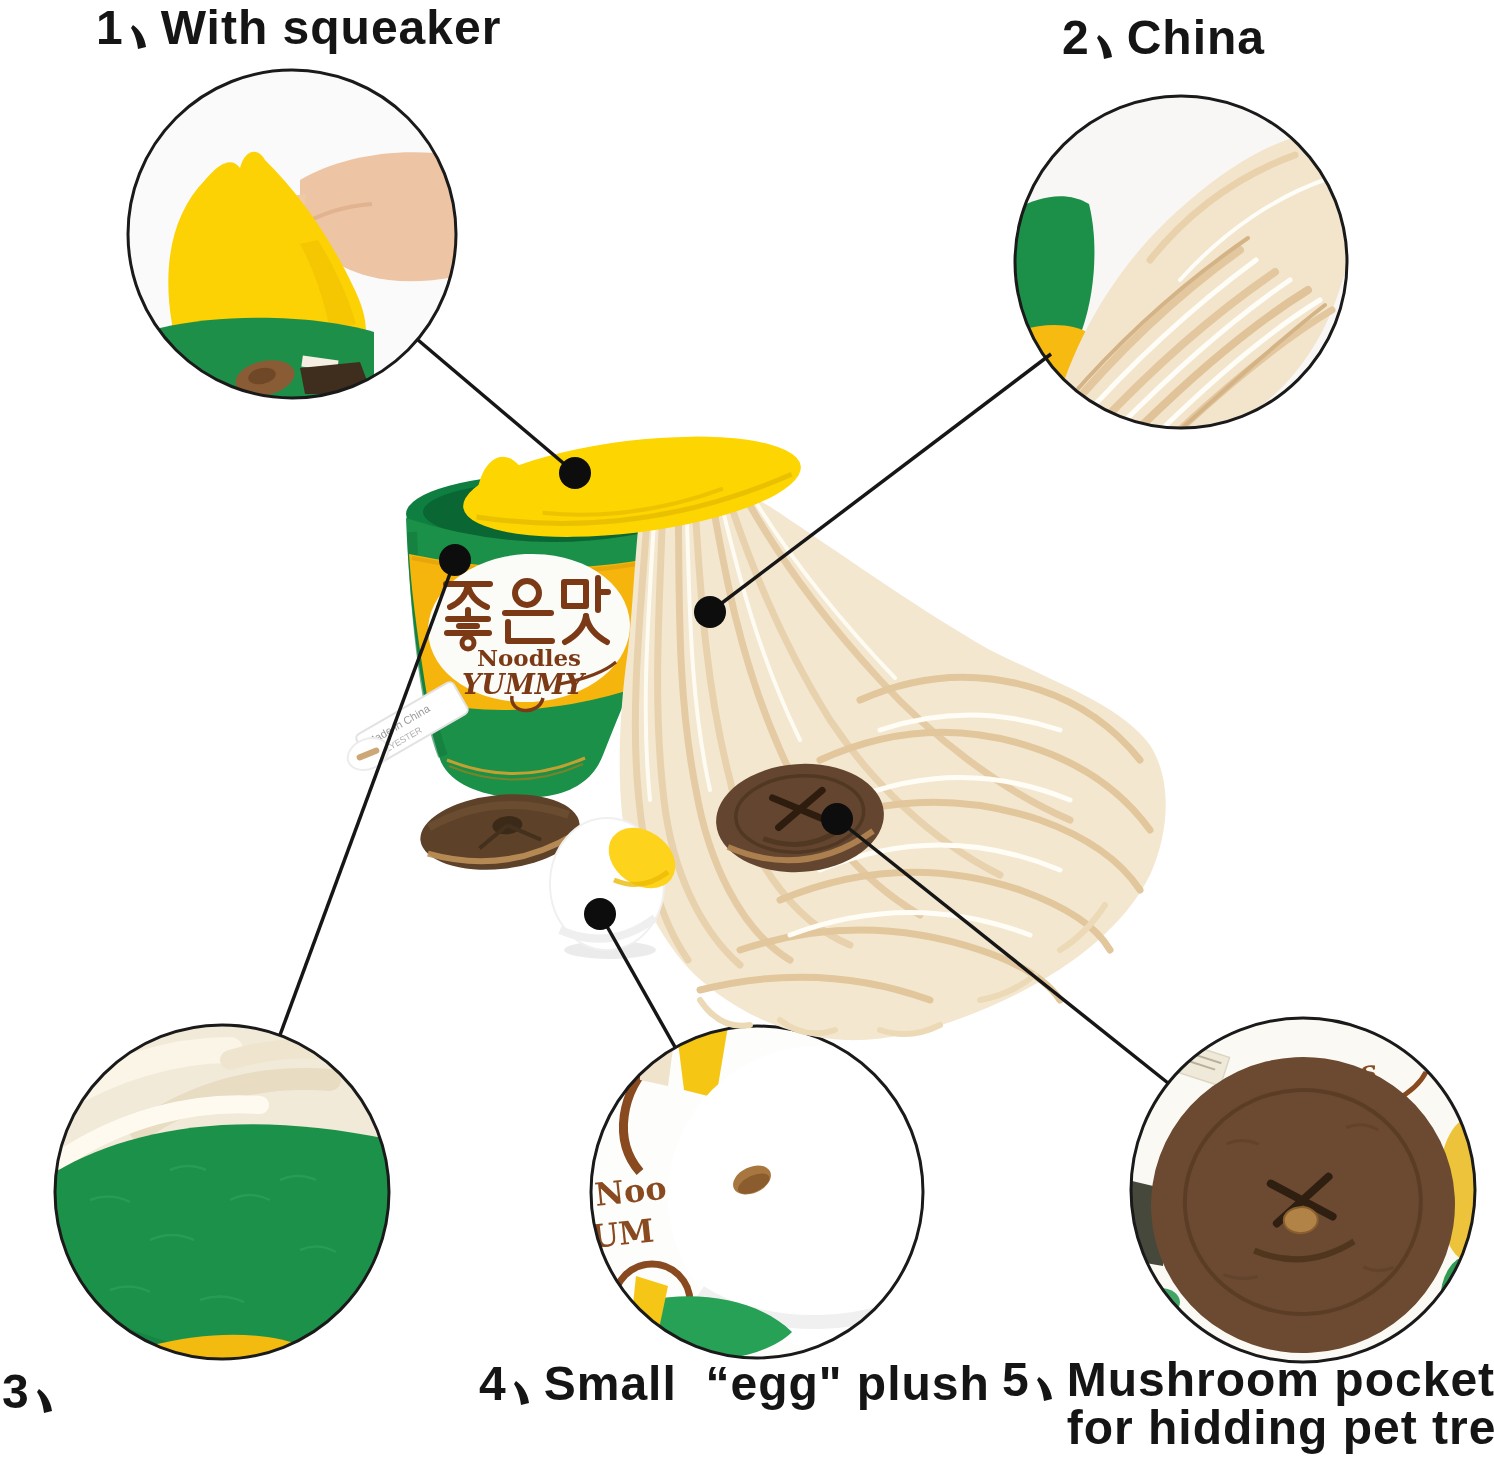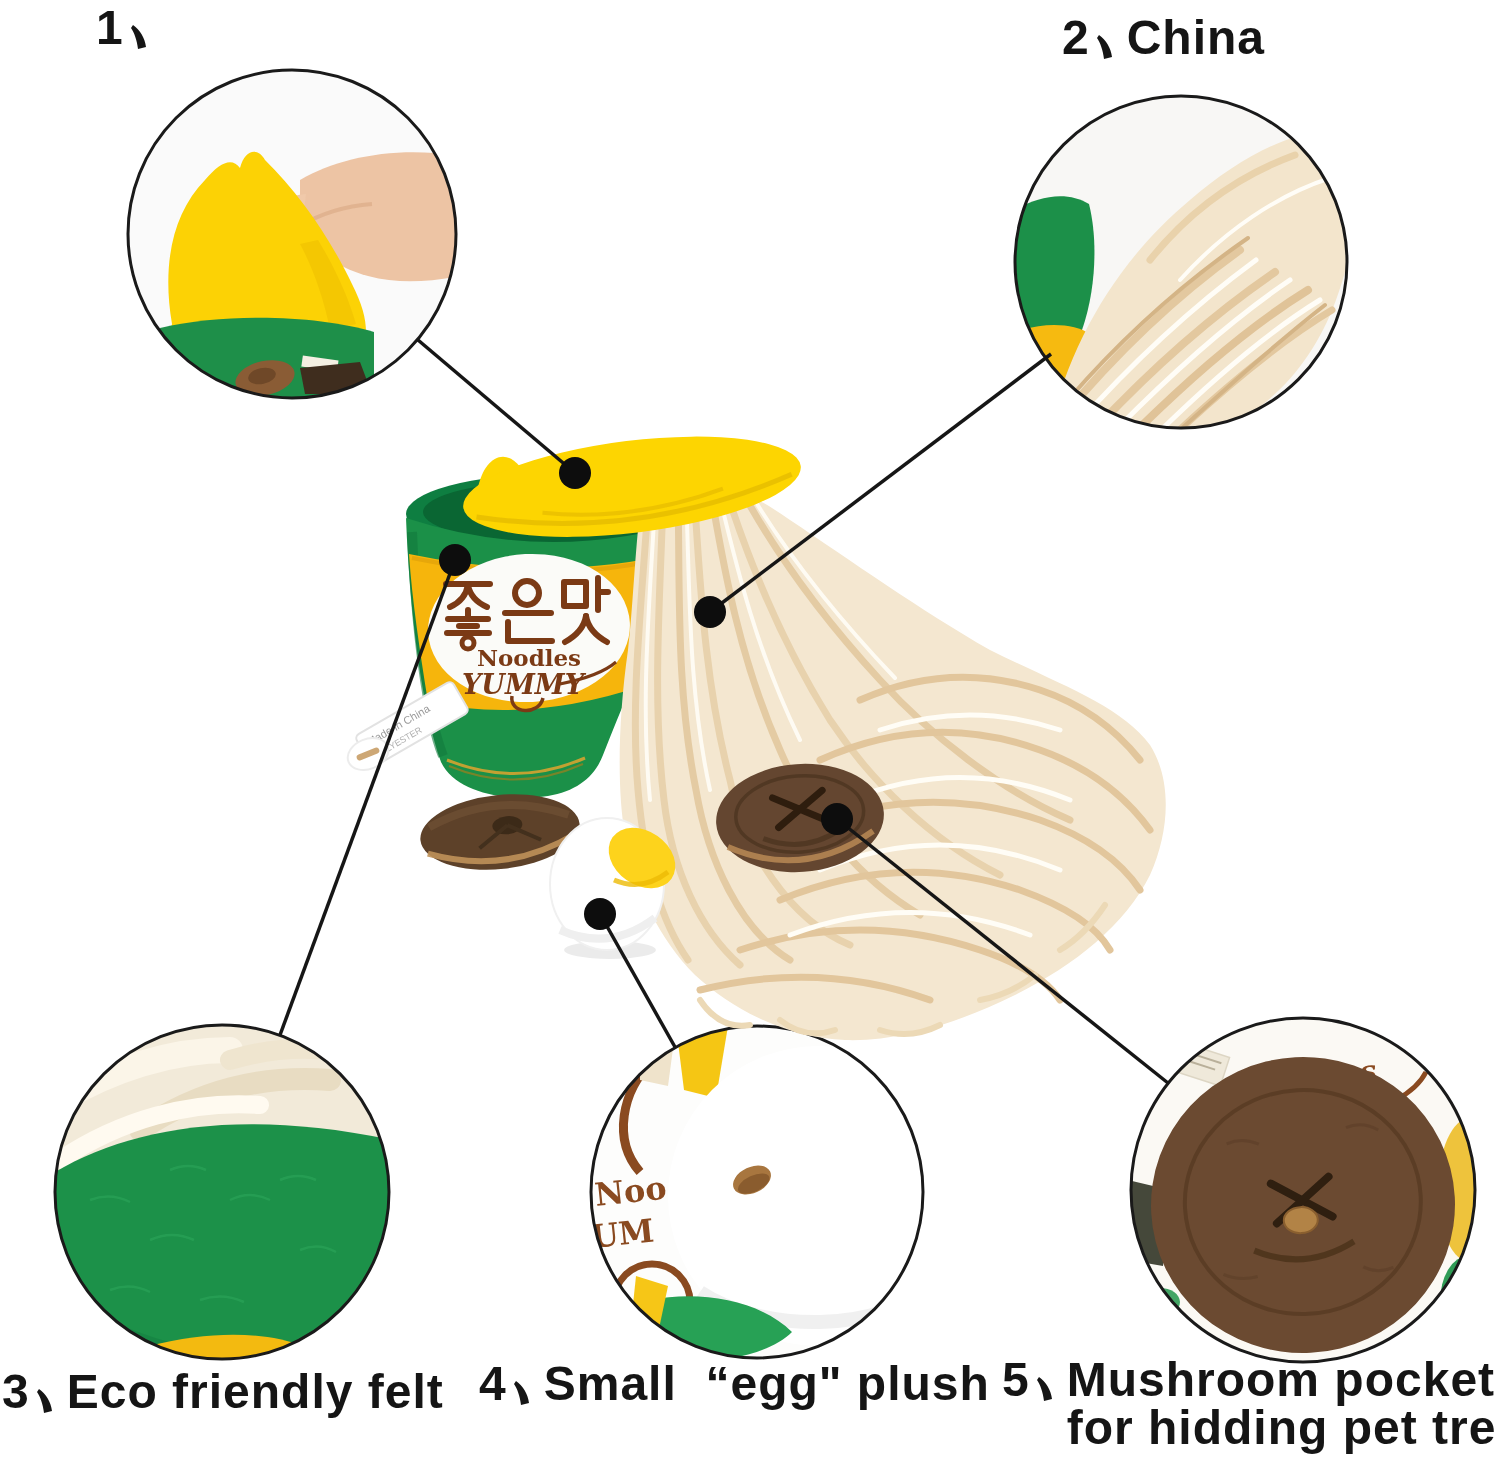--- a/index.html
+++ b/index.html
@@ -291,36 +291,36 @@
       <circle cx="600" cy="914" r="16"></circle>
       <circle cx="837" cy="819" r="16"></circle>
     </g>
   </svg>
 
   <div class="title" id="t1">
     <span class="digit">1</span>
     <svg class="ideo-comma" viewBox="0 0 20 26">
       <path d="M3 1 C 10 6 15 14 16 23 L 8 25 C 7 16 4 8 1 4 Z"></path>
       </svg>
+    <span>With squeaker</span>
   </div>
 
   <div class="title" id="t2">
     <span class="digit">2</span>
     <svg class="ideo-comma" viewBox="0 0 20 26">
       <path d="M3 1 C 10 6 15 14 16 23 L 8 25 C 7 16 4 8 1 4 Z"></path>
       </svg>
     <span>China</span>
   </div>
 
   <div class="title" id="t3">
     <span class="digit">3</span>
     <svg class="ideo-comma" viewBox="0 0 20 26">
       <path d="M3 1 C 10 6 15 14 16 23 L 8 25 C 7 16 4 8 1 4 Z"></path>
       </svg>
-    <span>Eco friendly felt</span>
   </div>
 
   <div class="title" id="t4">
     <span class="digit">4</span>
     <svg class="ideo-comma" viewBox="0 0 20 26">
       <path d="M3 1 C 10 6 15 14 16 23 L 8 25 C 7 16 4 8 1 4 Z"></path>
       </svg>
     <span class="lines">
       <span>Small  “egg" plush</span>
     </span>

